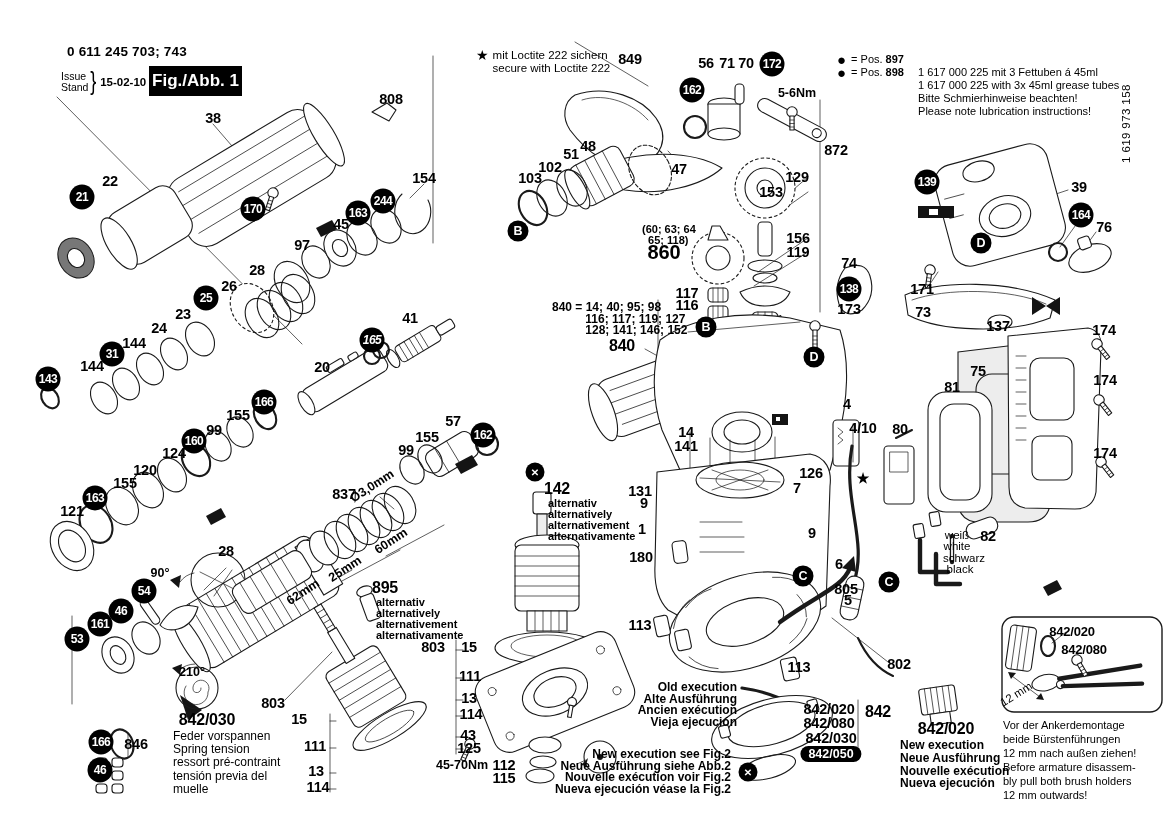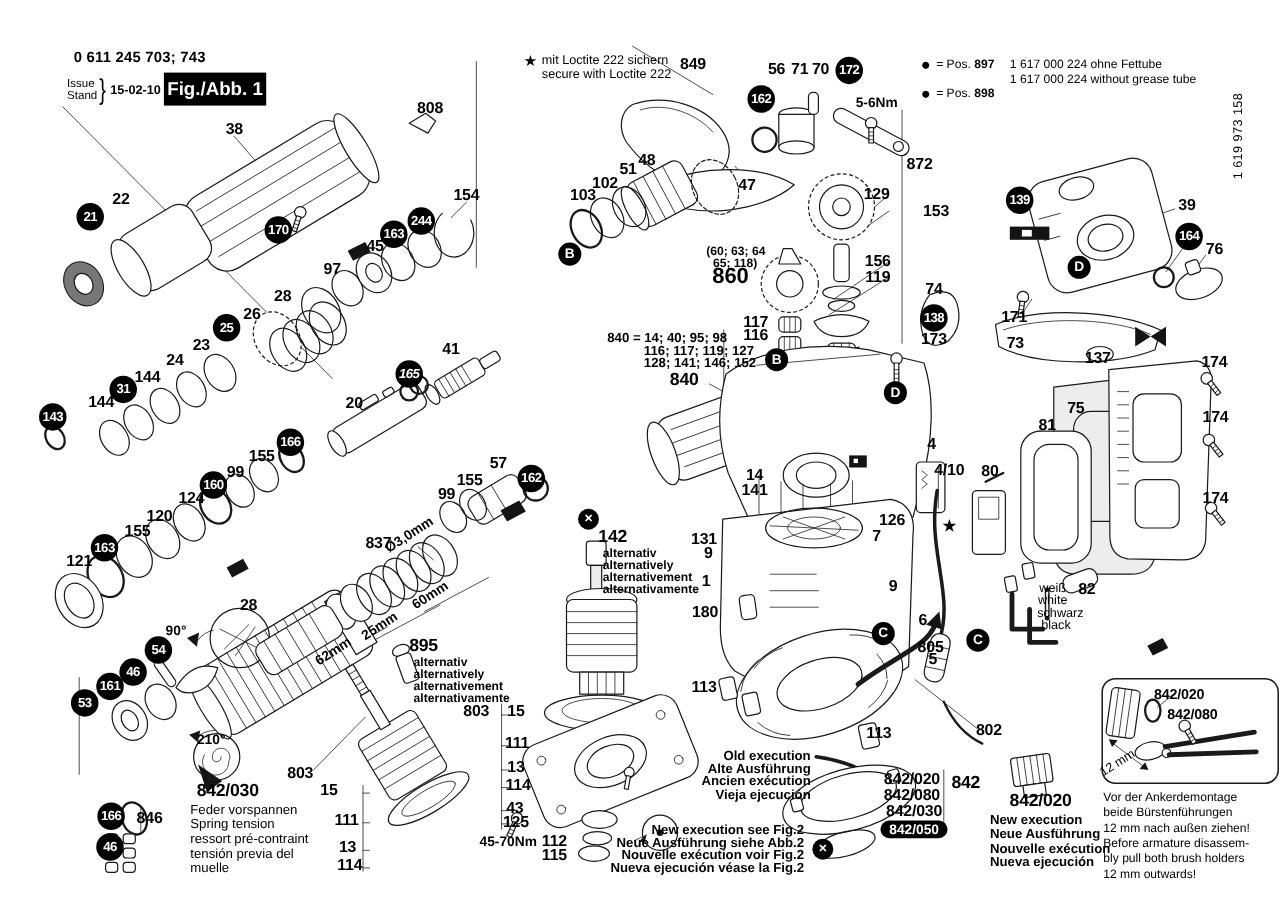--- a/index.html
+++ b/index.html
@@ -521,28 +521,30 @@
     <div>
       <div>mit Loctite 222 sichern</div>
       <div>secure with Loctite 222</div>
     </div>
   </div>
 
   <div class="legend">
     <div class="lrow">
       <span class="bullet">●</span>
       <span class="posl"><span>= Pos. </span><b>897</b></span>
-      <div>
-        <div>1 617 000 224 ohne Fettube</div>
-        <div>1 617 000 224 without grease tube</div>
-      </div>
     </div>
     <div class="lrow">
       <span class="bullet">●</span>
       <span class="posl"><span>= Pos. </span><b>898</b></span>
+      <div>
+        <div>1 617 000 225 mit 3 Fettuben á 45ml</div>
+        <div>1 617 000 225 with 3x 45ml grease tubes</div>
+        <div>Bitte Schmierhinweise beachten!</div>
+        <div>Please note lubrication instructions!</div>
+      </div>
     </div>
   </div>
 
   <div class="vdoc">1 619 973 158</div>
 
   <div id="callout-layer">
       <div class="co k-n" style="left: 213px; top: 118px;">38</div>
       <div class="co k-n" style="left: 391px; top: 99px;">808</div>
       <div class="co k-n" style="left: 110px; top: 181px;">22</div>
       <div class="co k-c" style="left: 82px; top: 197px;">21</div>
@@ -618,21 +620,21 @@
       <div class="co k-c" style="left: 692px; top: 90px;">162</div>
       <div class="co k-t" style="left: 797px; top: 93px;">5-6Nm</div>
       <div class="co k-n" style="left: 679px; top: 169px;">47</div>
       <div class="co k-n" style="left: 588px; top: 146px;">48</div>
       <div class="co k-n" style="left: 571px; top: 154px;">51</div>
       <div class="co k-n" style="left: 550px; top: 167px;">102</div>
       <div class="co k-n" style="left: 530px; top: 178px;">103</div>
       <div class="co k-n" style="left: 664px; top: 252px; font-size: 20px;">860</div>
       <div class="co k-n" style="left: 836px; top: 150px;">872</div>
       <div class="co k-n" style="left: 797px; top: 177px;">129</div>
-      <div class="co k-n" style="left: 840px; top: 192px; padding-left: 22px;">153</div>
+      <div class="co k-n" style="left: 760px; top: 192px; padding-left: 22px;">153</div>
       <div class="co k-n" style="left: 798px; top: 238px;">156</div>
       <div class="co k-n" style="left: 798px; top: 252px;">119</div>
       <div class="co k-n" style="left: 849px; top: 263px;">74</div>
       <div class="co k-c" style="left: 849px; top: 289px;">138</div>
       <div class="co k-n" style="left: 849px; top: 309px;">173</div>
       <div class="co k-n" style="left: 687px; top: 293px;">117</div>
       <div class="co k-n" style="left: 687px; top: 305px;">116</div>
       <div class="co k-n" style="left: 622px; top: 346px; font-size: 16px;">840</div>
       <div class="co k-n" style="left: 686px; top: 432px;">14</div>
       <div class="co k-n" style="left: 686px; top: 446px;">141</div>

